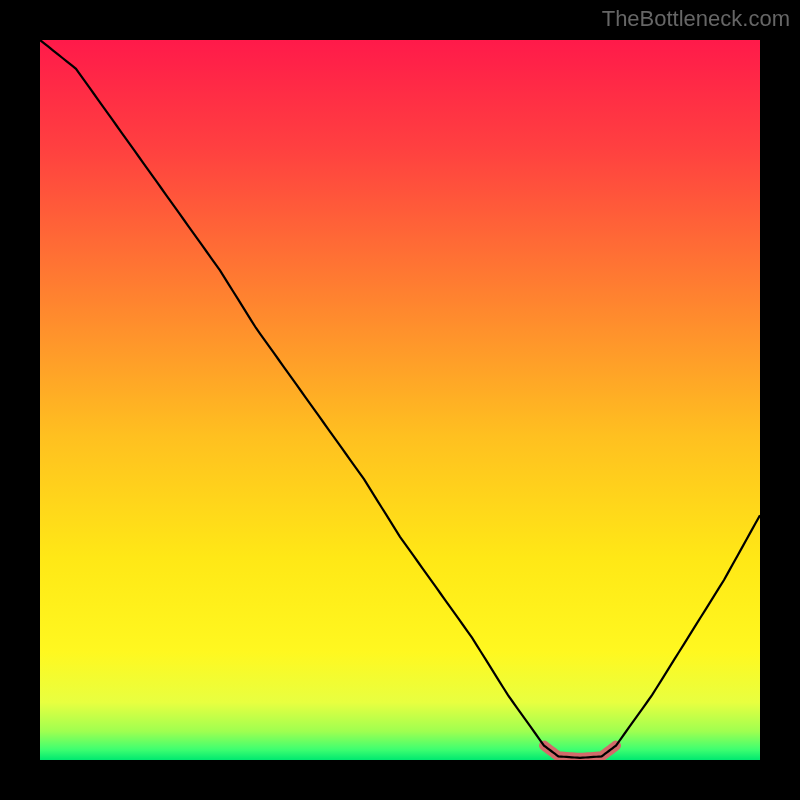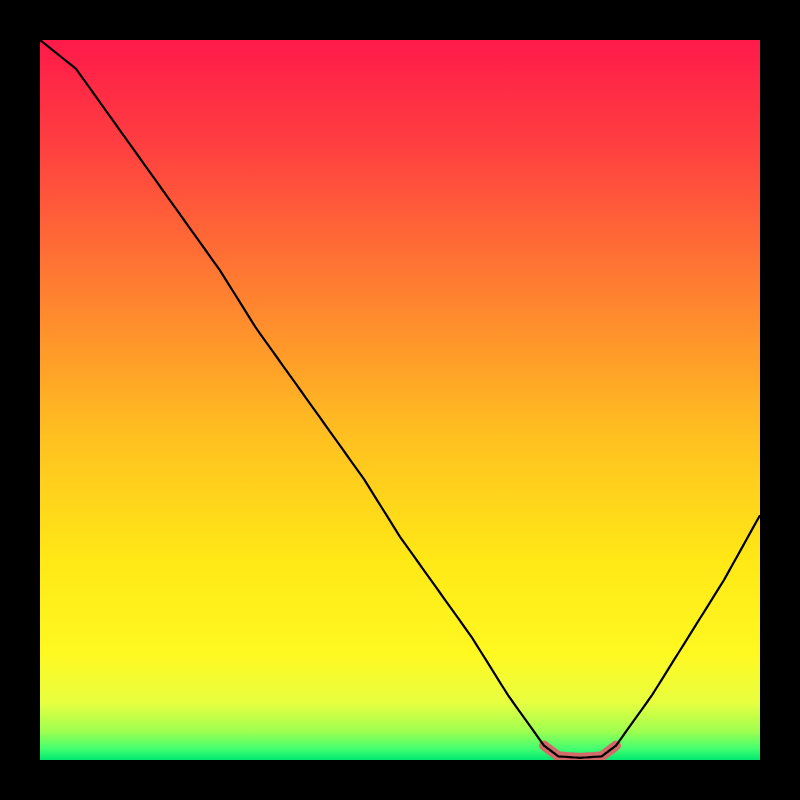--- a/index.html
+++ b/index.html
@@ -33,20 +33,21 @@
     height: 720px;
   }
   svg {
     display: block;
   }
 </style>
 </head>
 <body>
 
 <div class="chart-container">
+  <div class="attribution">TheBottleneck.com</div>
   <div class="plot-area">
     <svg id="chart-svg" width="720" height="720" viewBox="0 0 720 720" preserveAspectRatio="none">
       <defs>
         <linearGradient id="bg-grad" x1="0" y1="0" x2="0" y2="1">
             <stop offset="0%" stop-color="#ff1a4a"></stop>
             <stop offset="15%" stop-color="#ff4040"></stop>
             <stop offset="35%" stop-color="#ff8030"></stop>
             <stop offset="55.00000000000001%" stop-color="#ffc020"></stop>
             <stop offset="72%" stop-color="#ffe816"></stop>
             <stop offset="85%" stop-color="#fff820"></stop>

